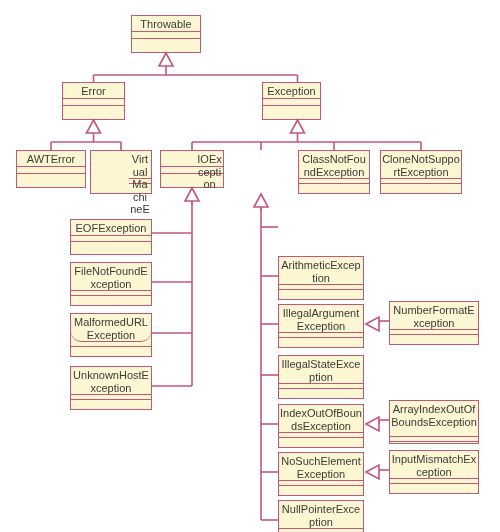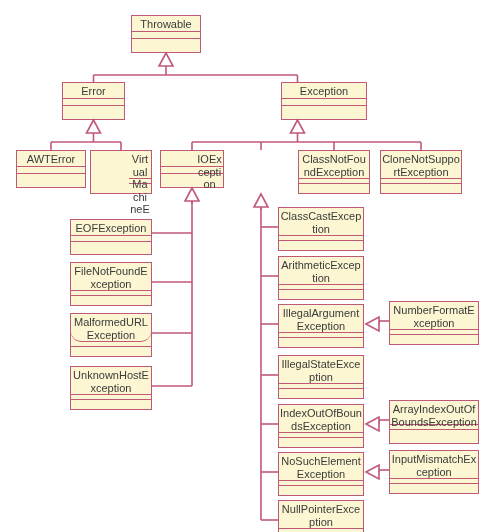--- a/index.html
+++ b/index.html
@@ -133,21 +133,21 @@
 <div class="uml-class" style="left: 131px; top: 15px; width: 70px; height: 38px;">
       <div class="uml-name" style="height: 16px;">Throwable</div>
       <div class="uml-attrs" style="height: 7px;"></div>
       <div class="uml-ops" style="height: 12px;"></div>
     </div>
     <div class="uml-class" style="left: 62px; top: 82px; width: 63px; height: 38px;">
       <div class="uml-name" style="height: 16px;">Error</div>
       <div class="uml-attrs" style="height: 7px;"></div>
       <div class="uml-ops" style="height: 12px;"></div>
     </div>
-    <div class="uml-class" style="left: 262px; top: 82px; width: 86px; height: 38px; margin-left: 19px;">
+    <div class="uml-class" style="left: 262px; top: 82px; width: 59px; height: 38px;">
       <div class="uml-name" style="height: 16px;">Exception</div>
       <div class="uml-attrs" style="height: 7px;"></div>
       <div class="uml-ops" style="height: 12px;"></div>
     </div>
     <div class="uml-class" style="left: 16px; top: 150px; width: 70px; height: 38px;">
       <div class="uml-name" style="height: 16px;">AWTError</div>
       <div class="uml-attrs" style="height: 7px;"></div>
       <div class="uml-ops" style="height: 12px;"></div>
     </div>
     <div class="uml-class" style="left: 90px; top: 150px; width: 62px; height: 44px; padding-left: 38px;">
@@ -183,25 +183,20 @@
     <div class="uml-class" style="left: 70px; top: 313px; width: 82px; height: 44px;">
       <div class="uml-name" style="height: 28px; border-radius: 10px;">MalformedURLException</div>
       <div class="uml-attrs" style="height: 5px;"></div>
       <div class="uml-ops" style="height: 8px;"></div>
     </div>
     <div class="uml-class" style="left: 70px; top: 366px; width: 82px; height: 44px;">
       <div class="uml-name" style="height: 28px;">UnknownHostException</div>
       <div class="uml-attrs" style="height: 5px;"></div>
       <div class="uml-ops" style="height: 8px;"></div>
     </div>
-    <div class="uml-class" style="left: 278px; top: 207px; width: 86px; height: 44px;">
-      <div class="uml-name" style="height: 28px;">ClassCastException</div>
-      <div class="uml-attrs" style="height: 5px;"></div>
-      <div class="uml-ops" style="height: 8px;"></div>
-    </div>
     <div class="uml-class" style="left: 278px; top: 256px; width: 86px; height: 44px;">
       <div class="uml-name" style="height: 28px;">ArithmeticException</div>
       <div class="uml-attrs" style="height: 5px;"></div>
       <div class="uml-ops" style="height: 8px;"></div>
     </div>
     <div class="uml-class" style="left: 278px; top: 304px; width: 86px; height: 44px;">
       <div class="uml-name" style="height: 28px;">IllegalArgumentException</div>
       <div class="uml-attrs" style="height: 5px;"></div>
       <div class="uml-ops" style="height: 8px;"></div>
     </div>
@@ -223,21 +218,21 @@
     <div class="uml-class" style="left: 278px; top: 500px; width: 86px; height: 44px;">
       <div class="uml-name" style="height: 28px;">NullPointerException</div>
       <div class="uml-attrs" style="height: 5px;"></div>
     </div>
     <div class="uml-class" style="left: 389px; top: 301px; width: 90px; height: 44px;">
       <div class="uml-name" style="height: 28px;">NumberFormatException</div>
       <div class="uml-attrs" style="height: 5px;"></div>
       <div class="uml-ops" style="height: 8px;"></div>
     </div>
     <div class="uml-class" style="left: 389px; top: 400px; width: 90px; height: 44px;">
-      <div class="uml-name" style="height: 24px;">ArrayIndexOutOfBoundsException</div>
+      <div class="uml-name" style="height: 36px;">ArrayIndexOutOfBoundsException</div>
       <div class="uml-attrs" style="height: 5px;"></div>
       <div class="uml-ops" style="height: 8px;"></div>
     </div>
     <div class="uml-class" style="left: 389px; top: 450px; width: 90px; height: 44px;">
       <div class="uml-name" style="height: 28px;">InputMismatchException</div>
       <div class="uml-attrs" style="height: 5px;"></div>
       <div class="uml-ops" style="height: 8px;"></div>
     </div>
   </div>
 

